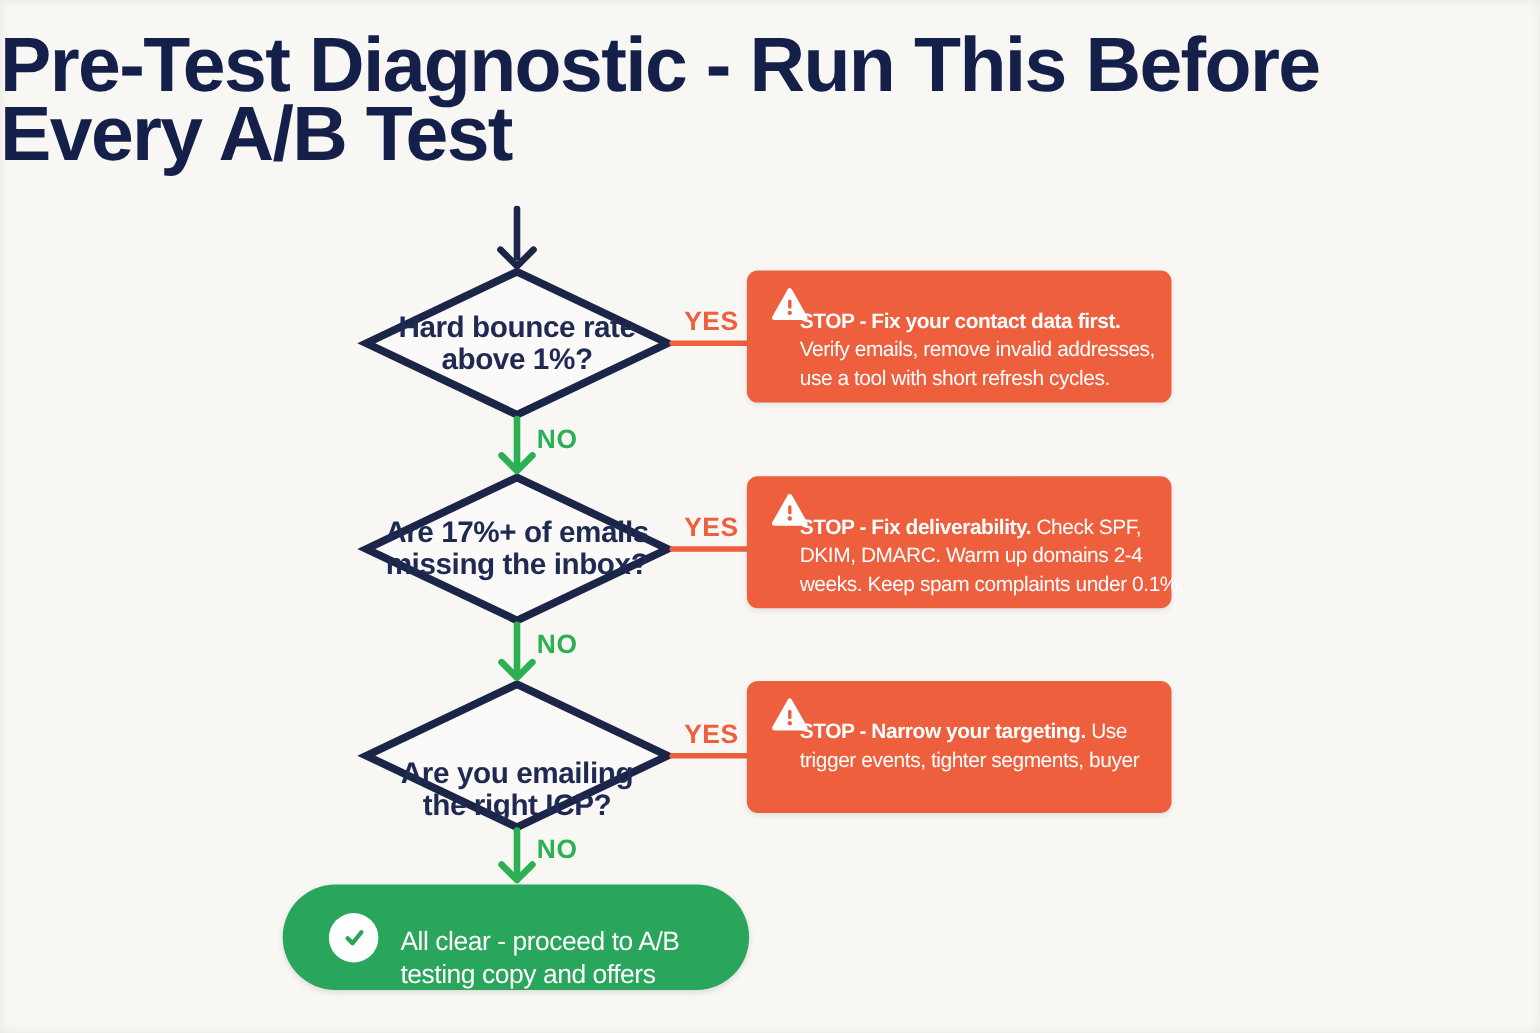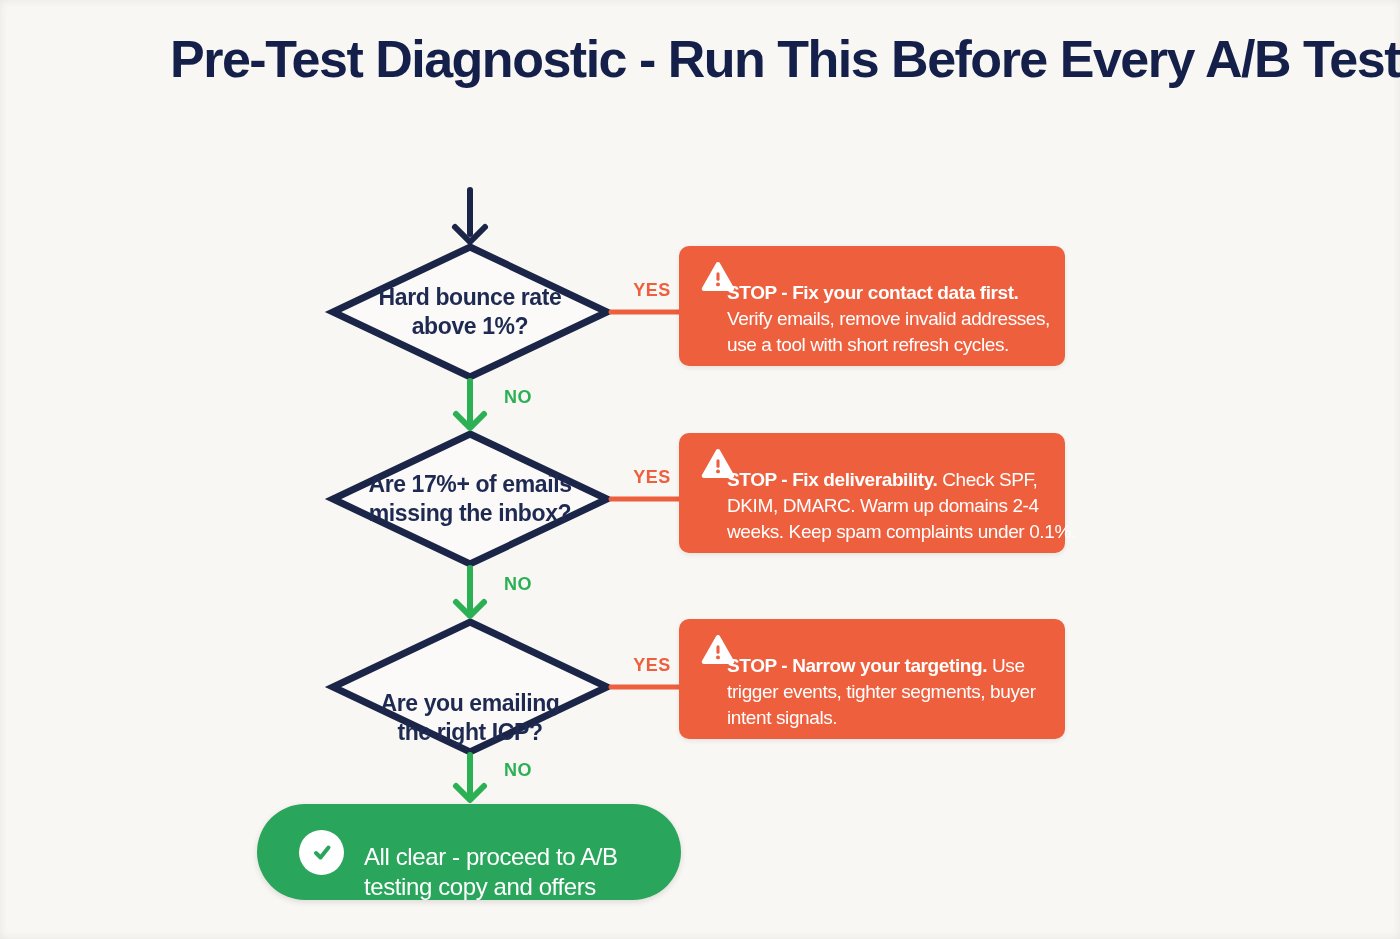--- a/index.html
+++ b/index.html
@@ -15,22 +15,22 @@
   *{margin:0;padding:0;box-sizing:border-box;}
   html,body{width:1400px;height:939px;}
   body{font-family:"Liberation Sans","DejaVu Sans",sans-serif;background:var(--bg);}
   .canvas{
     position:relative;width:1400px;height:939px;overflow:hidden;
     background:var(--bg);
     box-shadow:inset 0 0 10px rgba(0,0,0,0.07);
   }
   h1.title{
     position:absolute;top:28px;left:0;width:1400px;
-    text-align:right;
-    font-size:52px;line-height:62px;font-weight:800;
+    text-align:left;
+    font-size:70px;line-height:62px;font-weight:800;
     letter-spacing:-1.5px;color:var(--title-navy);
   }
   svg.connectors{position:absolute;left:0;top:0;}
   .diamond{fill:#fbfaf8;stroke:var(--navy);stroke-width:7;}
   .navy-arrow line,.navy-arrow polyline{stroke:var(--navy);stroke-width:6;fill:none;stroke-linecap:round;stroke-linejoin:round;}
   .orange-arrow line,.orange-arrow polyline{stroke:var(--orange);stroke-width:5;fill:none;stroke-linecap:round;stroke-linejoin:round;}
   .green-arrow line,.green-arrow polyline{stroke:var(--arrow-green);stroke-width:6;fill:none;stroke-linecap:round;stroke-linejoin:round;}
 
   .start-pill{
     position:absolute;left:325px;top:127px;width:292px;height:61px;
@@ -40,28 +40,28 @@
   }
   .start-pill .label{color:#fff;font-size:25px;font-weight:700;letter-spacing:-0.3px;}
   .qicon{
     width:31px;height:31px;border:3px solid #fff;border-radius:50%;
     display:flex;align-items:center;justify-content:center;flex:0 0 auto;
   }
   .qicon span{color:#fff;font-size:19px;font-weight:700;line-height:1;}
 
   .dlabel{
     position:absolute;left:350px;width:240px;text-align:center;
-    color:#1e2a52;font-size:23px;font-weight:700;line-height:29px;letter-spacing:-0.4px;
+    color:#1e2a52;font-size:27px;font-weight:700;line-height:29px;letter-spacing:-0.4px;
   }
   .dlabel span{display:block;}
   .d1{top:283px;} .d2{top:470px;} .d3{top:658px;margin-top:31px;}
 
   .edge-label{
-    position:absolute;width:60px;text-align:center;
-    font-size:18px;font-weight:800;letter-spacing:0.5px;line-height:1;
+    position:absolute;width:60px;text-align:left;
+    font-size:24px;font-weight:800;letter-spacing:0.5px;line-height:1;
   }
   .yes{color:var(--orange);left:622px;}
   .no{color:var(--arrow-green);left:488px;}
   .yes1{top:281px;} .yes2{top:468px;} .yes3{top:656px;}
   .no1{top:388px;} .no2{top:575px;} .no3{top:761px;}
 
   .stop-box{
     position:absolute;left:679px;width:386px;height:120px;
     background:var(--orange);border-radius:10px;
     box-shadow:0 2px 5px rgba(0,0,0,0.08);
@@ -188,21 +188,20 @@
     <span class="warn">
       <svg width="34" height="31" viewBox="0 0 24 22">
         <polygon points="12,2.2 22,19.8 2,19.8" fill="#fff" stroke="#fff" stroke-width="3" stroke-linejoin="round"></polygon>
         <rect x="10.9" y="8" width="2.2" height="6" rx="1.1" fill="var(--orange)"></rect>
         <circle cx="12" cy="16.6" r="1.4" fill="var(--orange)"></circle>
       </svg>
     </span>
     <div class="stop-text">
       <div><b>STOP - Narrow your targeting.</b><span> Use</span></div>
       <div>trigger events, tighter segments, buyer</div>
-      <div>intent signals.</div>
     </div>
   </div>
 
   <div class="end-pill">
     <span class="check-circle">
       <svg width="28" height="28" viewBox="0 0 28 28">
         <polyline points="8,15 12.5,19.5 20.5,9.5" fill="none" stroke="var(--green)" stroke-width="4" stroke-linecap="round" stroke-linejoin="round"></polyline>
       </svg>
     </span>
     <div class="end-text">

